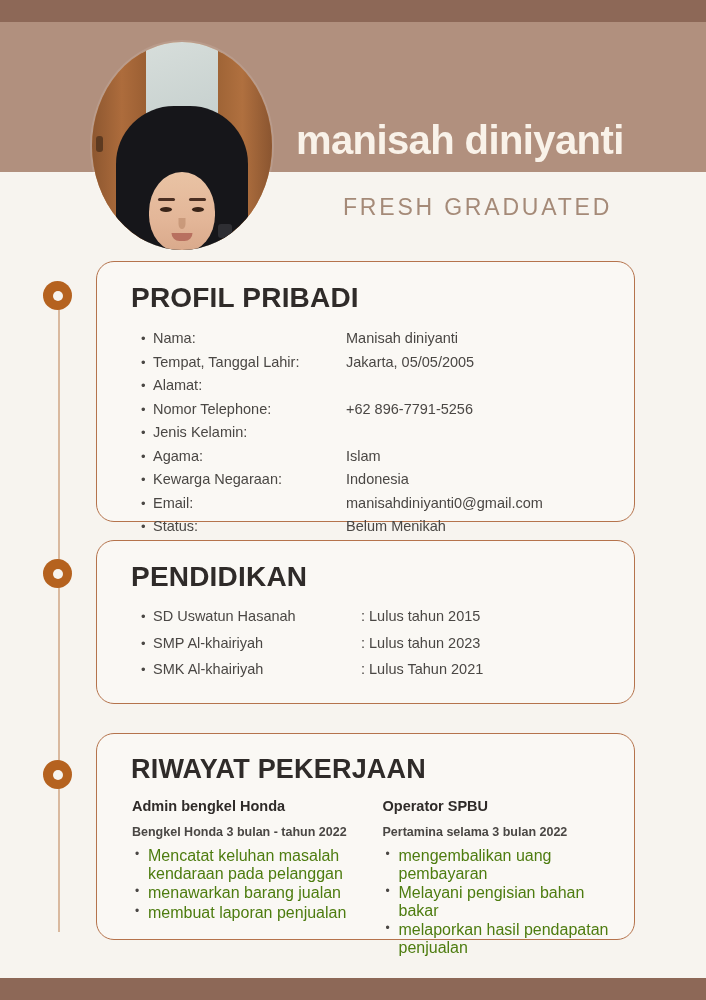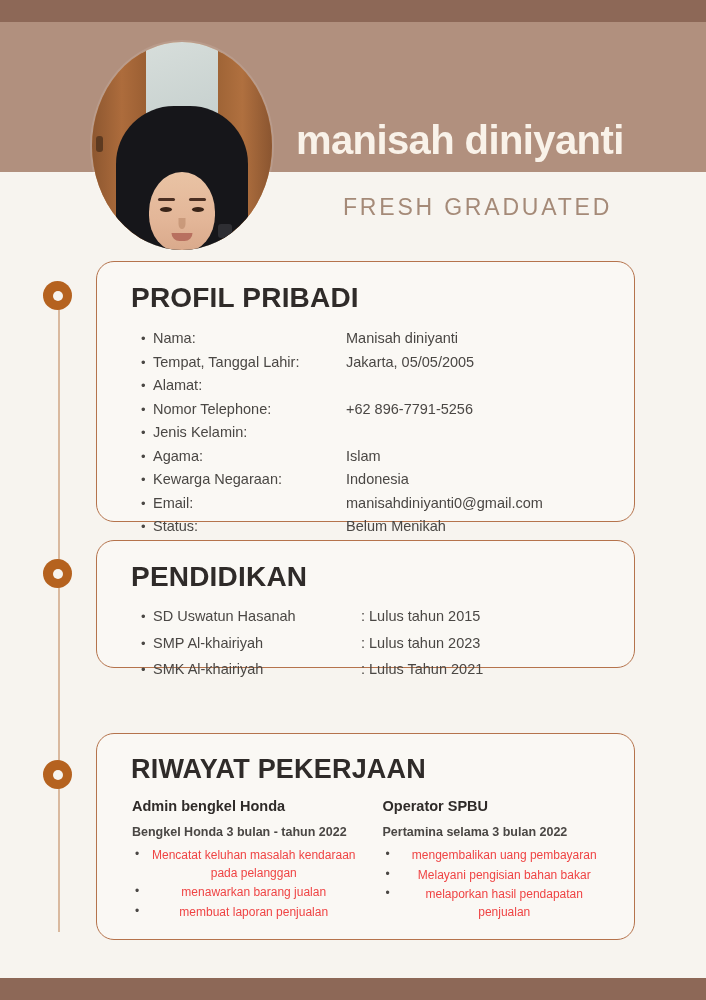--- a/index.html
+++ b/index.html
@@ -157,21 +157,21 @@
   .card {
     position: absolute;
     left: 96px;
     width: 539px;
     background: #faf8f4;
     border: 1.4px solid #b5734c;
     border-radius: 18px;
     padding-left: 32px;
   }
   .card-profile { top: 261px; height: 261px; }
-  .card-edu     { top: 540px; height: 128px; }
+  .card-edu     { top: 540px; height: 164px; }
   .card-work    { top: 733px; height: 207px; }
 
   .sec-title {
     position: absolute;
     left: 34px;
     font-weight: 700;
     color: #2f2b29;
     letter-spacing: 0.2px;
     white-space: nowrap;
   }
@@ -236,25 +236,24 @@
   .wmeta {
     font-size: 12.5px;
     color: #4a4744;
     margin-bottom: 8px;
     font-weight: bold;
   }
   .wlist { list-style: none; }
   .wlist li {
     position: relative;
     padding-left: 16px;
-    font-size: 12px;
+    font-size: 16px;
     line-height: 17.5px;
-    color: #ef4444;
+    color: #4d7c0f;
     margin-bottom: 2px;
-    text-align: center;
   }
   .wlist li::before {
     content: "\2022";
     position: absolute;
     left: 3px; top: -1px;
     font-size: 12px;
     color: #4a4744;
   }
 </style>
 </head>

